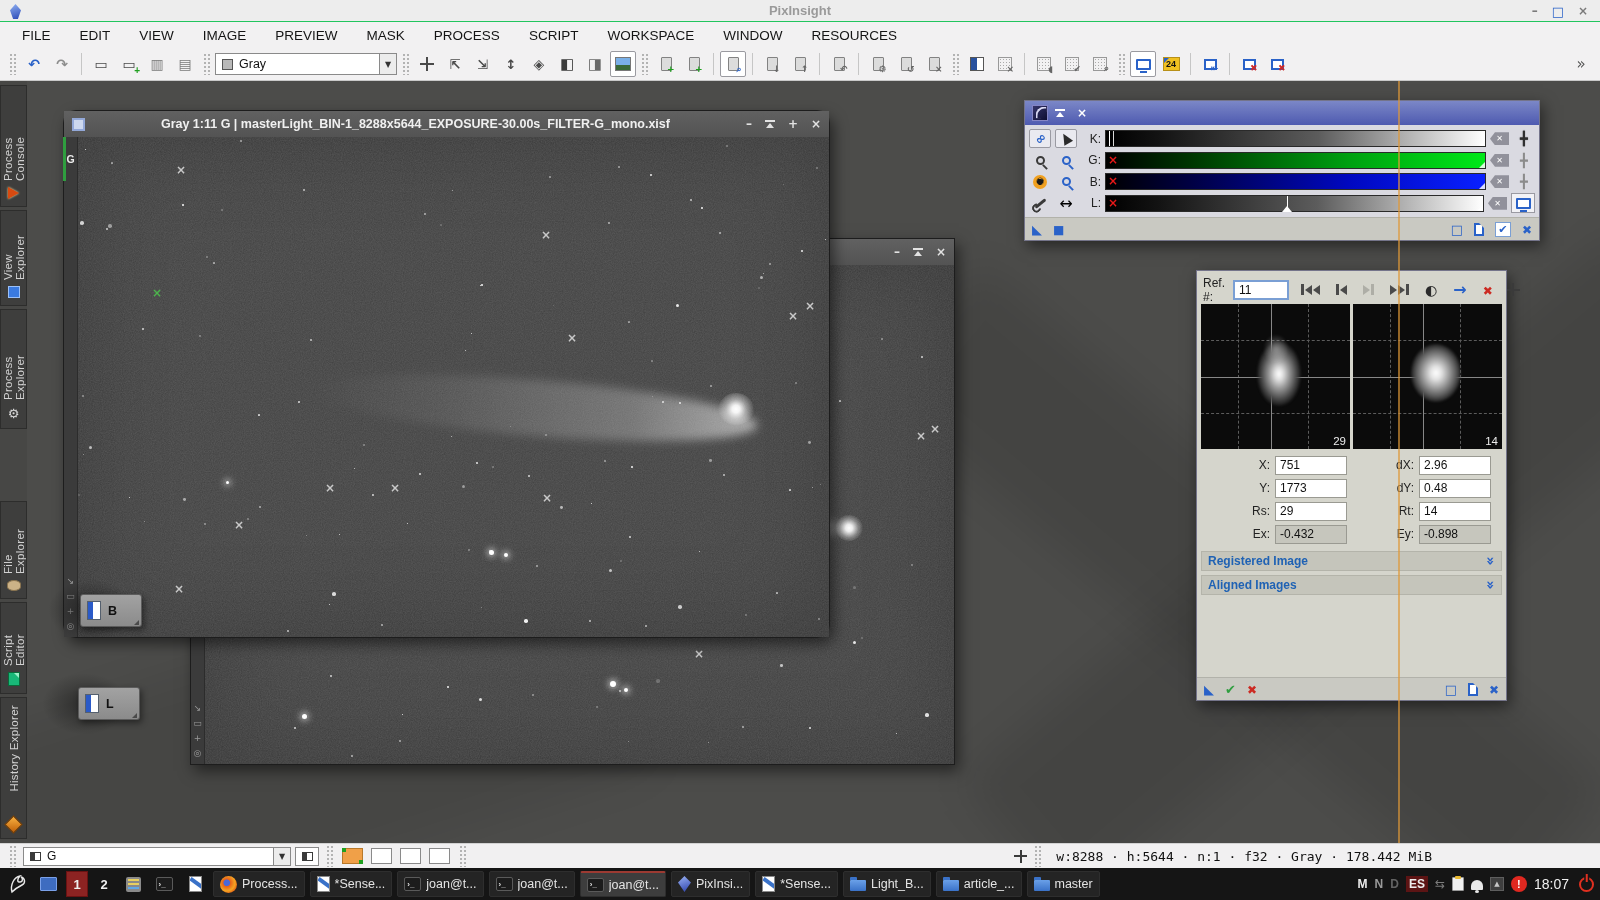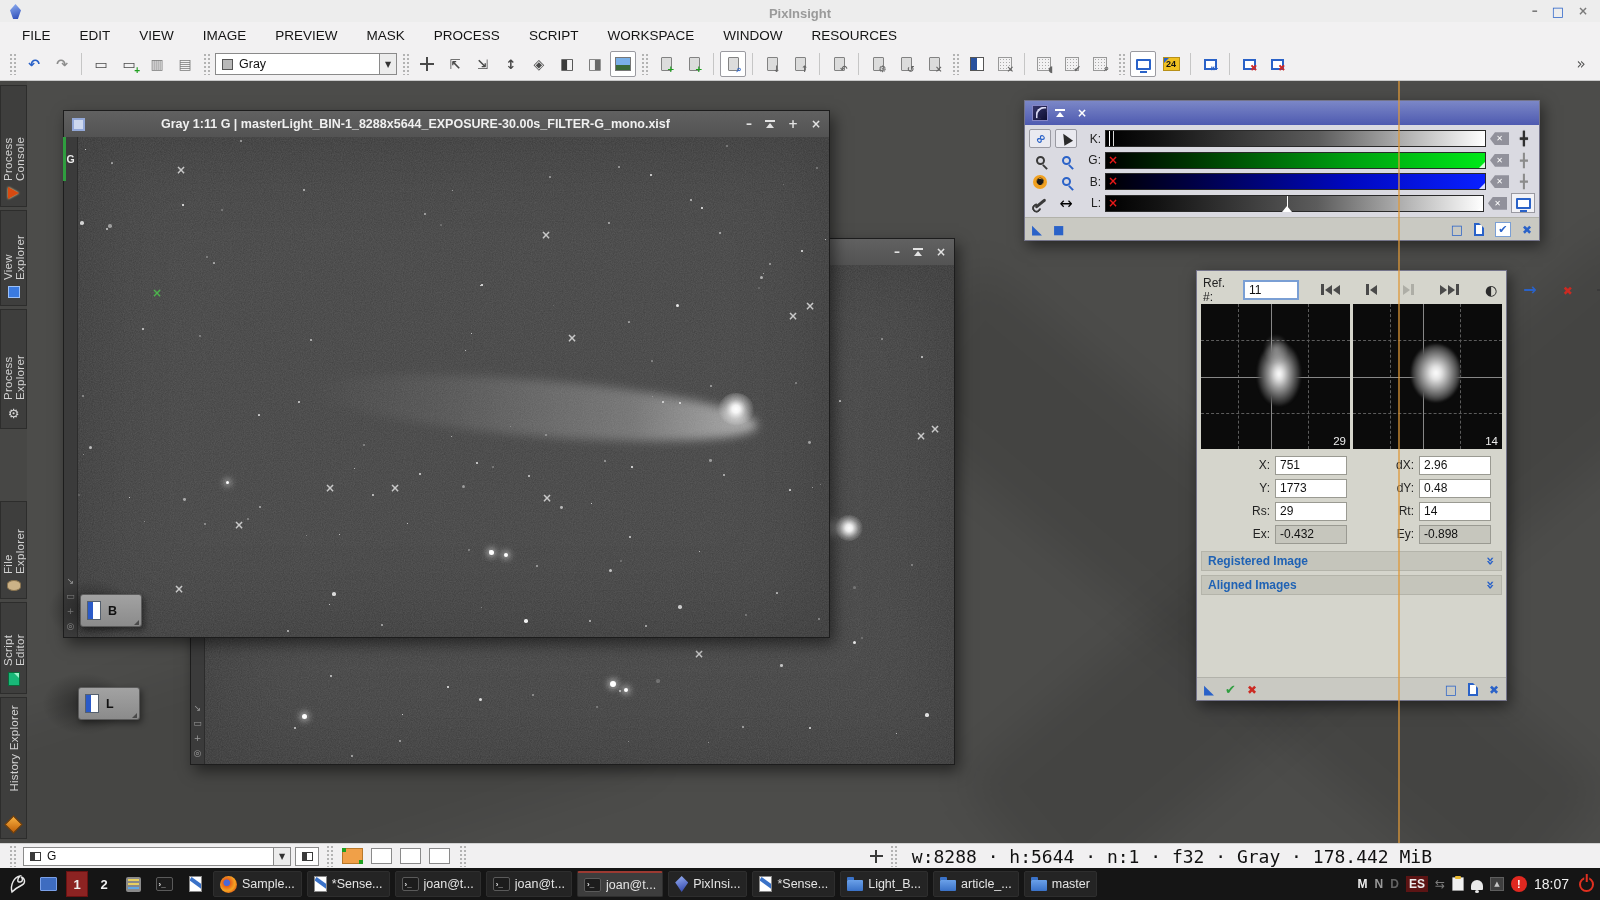--- a/index.html
+++ b/index.html
@@ -1,20 +1,20 @@
 <!DOCTYPE html>
 <html><head>
 <meta charset="utf-8">
 <style>
   html,body{margin:0;padding:0;background:#222;}
   *{box-sizing:border-box;font-family:"Liberation Sans",sans-serif;}
   .screen{position:relative;width:1600px;height:900px;overflow:hidden;background:#4c4c4a;}
 
   
-  .app-titlebar{position:absolute;top:0;left:0;right:0;height:28px;background:#ededed;border-bottom:1px solid #22c55e;display:flex;align-items:center;}
+  .app-titlebar{position:absolute;top:0;left:0;right:0;height:28px;background:#ededed;border-bottom:7px solid #22c55e;display:flex;align-items:center;}
   .app-logo{position:absolute;left:10px;top:4px;width:11px;height:15px;background:linear-gradient(160deg,#8fb0f2,#2a49b6);clip-path:polygon(50% 0,100% 42%,72% 100%,28% 100%,0 42%);}
   .app-title{flex:1;text-align:center;font-size:13px;font-weight:bold;color:#9a9a9a;}
   .app-controls{position:absolute;right:12px;top:0;height:22px;display:flex;align-items:center;gap:14px;color:#7a7a7a;font-size:12px;}
   .app-controls span{cursor:default;}
 
   
   .menubar{position:absolute;top:22px;left:0;right:0;height:26px;background:#f2f1f2;display:flex;align-items:center;padding-left:22px;gap:29px;}
   .menu-item{font-size:13.5px;color:#141414;}
 
   
@@ -185,21 +185,21 @@
   .da-ico::after{content:"";position:absolute;right:1px;bottom:0;border-left:4px solid transparent;border-right:2px solid transparent;border-bottom:9px solid #fff;transform:rotate(24deg);}
   .da-title{flex:1;text-align:center;font-size:13px;font-weight:bold;color:#3f3f3f;}
   .da-ctl{display:flex;gap:12px;color:#3a3a3a;font-size:12px;align-items:center;}
   .da-body{flex:1;padding:4px;display:flex;flex-direction:column;min-height:0;}
   .sect{height:20px;background:#c5c5bb;border:1px solid #b4b4aa;display:flex;align-items:center;padding:0 6px;flex:none;}
   .sect .stext{font-size:12px;font-weight:bold;color:#1f62b4;}
   .sect .chv{margin-left:auto;color:#2a62c8;font-weight:bold;font-size:14px;line-height:1;font-family:"DejaVu Sans",sans-serif;}
   .chv.up{transform:rotate(-90deg);}
   .chv.down{transform:rotate(90deg);}
   .chv::before{content:"»";}
-  .ref-row{height:29px;display:flex;align-items:center;gap:18px;padding:0 2px;flex:none;}
+  .ref-row{height:29px;display:flex;align-items:center;gap:8px;padding:0 2px;flex:none;}
   .ref-lab{font-size:12px;color:#222;}
   .ref-input{width:56px;height:20px;border:2px solid #7a9fd4;background:#fff;font-size:12px;padding:0 4px;color:#111;}
   .nb{display:inline-flex;align-items:center;gap:1px;margin:0 4px;}
   .nb .t{width:0;height:0;border-top:5px solid transparent;border-bottom:5px solid transparent;}
   .nb .tl{border-right:7px solid #4a4a4a;}
   .nb .tr{border-left:7px solid #4a4a4a;}
   .nb .br{width:3px;height:11px;background:#4a4a4a;}
   .nb.dim .tr{border-left-color:#aeaea6;}
   .nb.dim .br{background:#aeaea6;}
   .i-contrast{font-size:14px;color:#2b2b2b;line-height:1;font-family:"DejaVu Sans",sans-serif;}
@@ -234,21 +234,21 @@
   .statusbar{position:absolute;left:0;top:843px;right:0;height:25px;background:#f1f0f1;border-top:1px solid #d2d2d2;display:flex;align-items:center;padding:0 6px;gap:4px;}
   .sb-dd{display:flex;align-items:center;width:268px;height:19px;background:#fff;border:1px solid #8a8a8a;}
   .sb-win{width:11px;height:9px;border:1.5px solid #3a3a3a;background:linear-gradient(90deg,#3a3a3a 45%,#fff 45%);margin:0 6px;}
   .sb-text{flex:1;font-size:12px;color:#111;}
   .sb-btn{width:24px;height:19px;border:1px solid #8a8a8a;background:#fff;display:flex;align-items:center;justify-content:center;}
   .ws-sq{width:21px;height:16px;border:1px solid #8a8a8a;background:#fff;margin:0 2px;position:relative;}
   .ws-sq.active{background:#f0a048;border-color:#b87828;}
   .ws-sq.active::before{content:"";position:absolute;left:-1px;top:-1px;width:4px;height:4px;background:#1fa01f;}
   .ws-sq.active::after{content:"";position:absolute;right:-1px;bottom:-1px;width:4px;height:4px;background:#1fa01f;}
   .sb-cross{margin-left:auto;}
-  .sb-info{font-family:"DejaVu Sans Mono",monospace;font-size:18px;color:#111;margin:0 8px;white-space:pre;}
+  .sb-info{font-family:"DejaVu Sans Mono",monospace;font-size:13px;color:#111;margin:0 8px;white-space:pre;}
   .sb-gap{width:150px;}
 
   
   .taskbar{position:absolute;left:0;top:868px;right:0;height:32px;background:#151515;display:flex;align-items:center;padding:0 4px;gap:5px;}
   .tk-ico{width:26px;height:26px;display:flex;align-items:center;justify-content:center;flex:none;}
   .i-desktop{width:17px;height:14px;background:#3e6cc0;border:1px solid #7aa0e8;border-radius:1px;}
   .tk-ws{width:22px;height:26px;display:flex;align-items:center;justify-content:center;color:#f0f0f0;font-size:13px;font-weight:bold;flex:none;}
   .tk-ws.active{background:#8c2322;border:1px solid #6a1212;}
   .i-traylines{width:15px;height:15px;background:#8a8a8a;border-radius:2px;display:flex;flex-direction:column;justify-content:center;gap:2px;padding:2px;}
   .i-traylines i{height:2px;background:#e8d060;}
@@ -587,21 +587,21 @@
             <i class="star" style="height: 1px; width: 1px; left: 423px; top: 476px; opacity: 0.47;"></i>
             <i class="star" style="height: 1px; width: 1px; left: 78px; top: 236px; opacity: 0.76;"></i>
             <i class="star" style="height: 1.6px; width: 1.6px; left: 319px; top: 202px; opacity: 0.78;"></i>
             <i class="star" style="height: 2.2px; width: 2.2px; left: 576px; top: 56px; opacity: 0.7;"></i>
             <i class="star" style="height: 1.1px; width: 1.1px; left: 503px; top: 477px; opacity: 0.55;"></i>
             <i class="star" style="height: 2.9px; width: 2.9px; left: 385px; top: 304px; opacity: 0.26;"></i>
           </div>
       </div>
     </div>
 
-    <div class="imgwin" style="left:63px;top:29px;width:767px;height:528px;z-index:10;">
+    <div class="imgwin" style="left:63px;top:29px;width:767px;height:528px;z-index:10;border-radius:13px;">
       <div class="tbar">
         <span class="win-ico"></span>
         <span class="wtitle">Gray 1:11 G | masterLight_BIN-1_8288x5644_EXPOSURE-30.00s_FILTER-G_mono.xisf</span>
         <span class="wctl">
           <span class="g g-min"></span>
           <span class="i-shade"></span>
           <span class="g g-pl"></span>
           <span class="g g-close"></span>
         </span>
       </div>
@@ -1028,21 +1028,21 @@
         </span>
       </span>
     <span class="tk-ico">
         <span class="i-term"></span>
       </span>
     <span class="tk-ico">
         <span class="i-editor"></span>
       </span>
     <div class="tk-item">
         <span class="i-ffox"></span>
-        <span class="tk-label">Sample...</span>
+        <span class="tk-label">Process...</span>
       </div>
     <div class="tk-item">
         <span class="i-editor"></span>
         <span class="tk-label">*Sense...</span>
       </div>
     <div class="tk-item">
         <span class="i-term"></span>
         <span class="tk-label">joan@t...</span>
       </div>
     <div class="tk-item">

